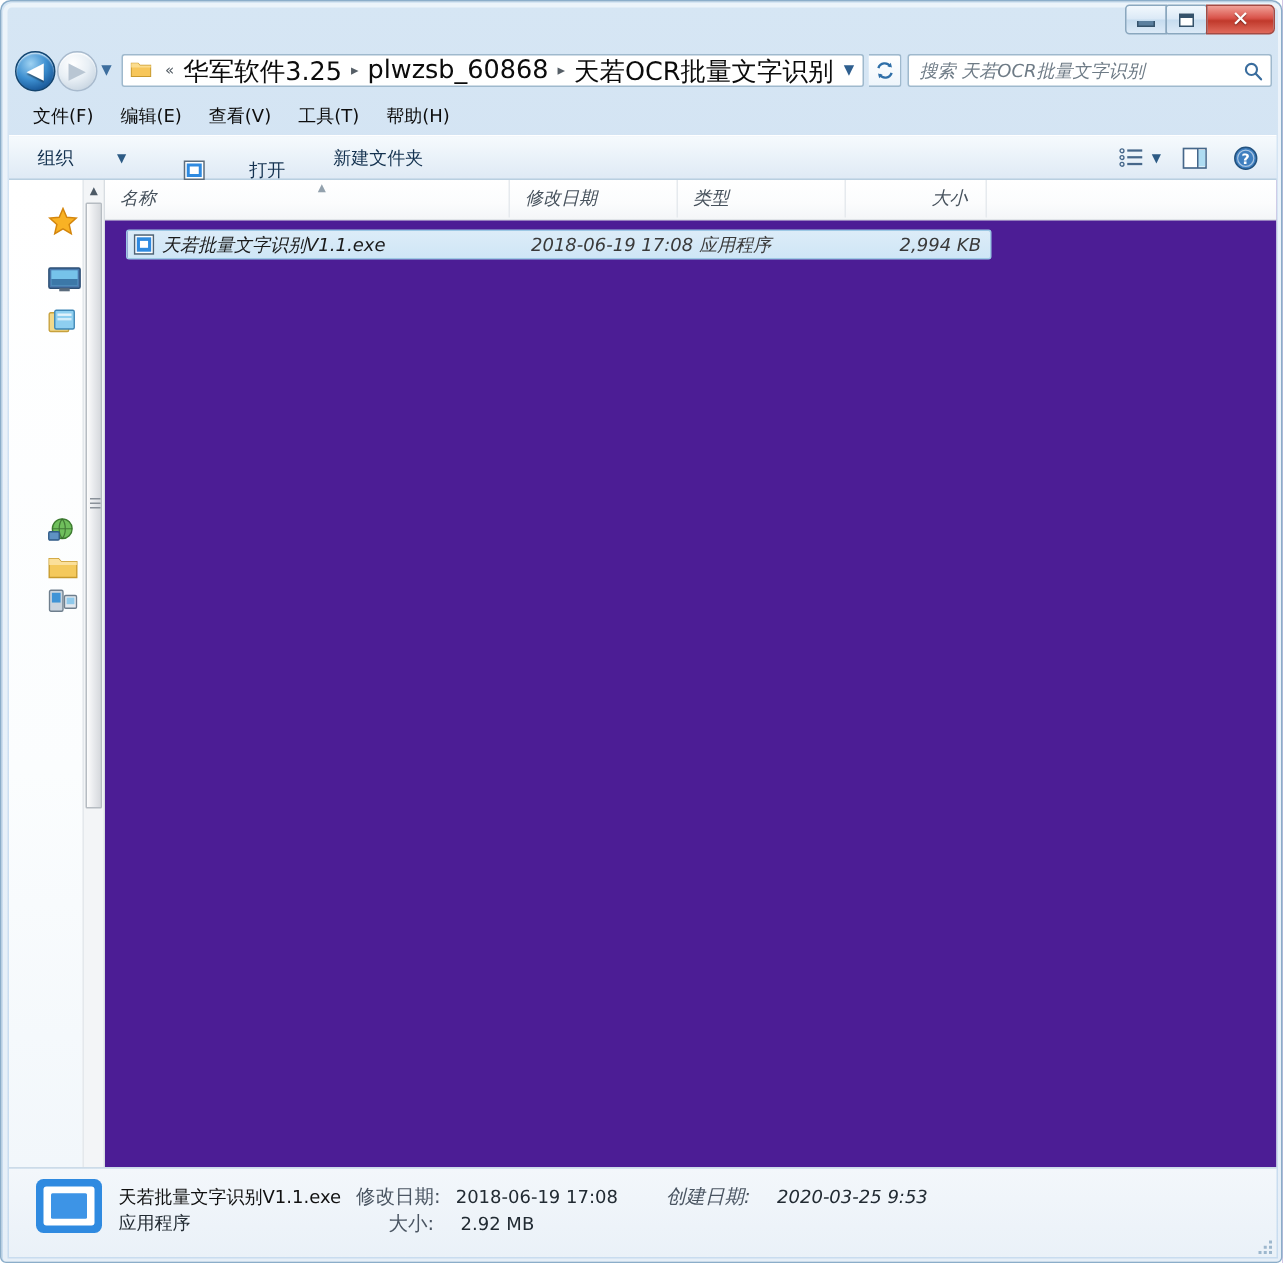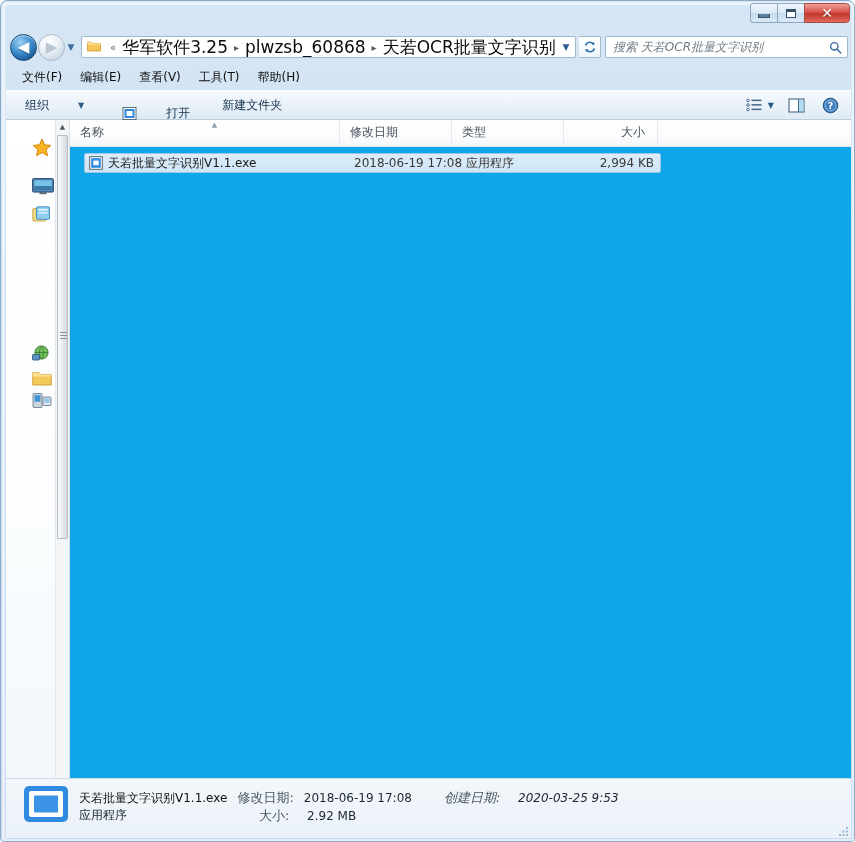--- a/index.html
+++ b/index.html
@@ -327,21 +327,22 @@
     left: 63px; top: 0;
     width: 1px; height: 658px;
     background: #d8dde2;
   }
 
   
   #listpane {
     position: absolute;
     left: 64px; top: 0;
     width: 781px; height: 658px;
-    background: #0ea5e9;
+    background: #4c1d95;
+    font-style: italic;
   }
 
   #col-header {
     position: absolute;
     left: 0; top: 0;
     width: 781px; height: 26px;
     background: linear-gradient(180deg, #ffffff 0%, #fbfcfd 60%, #f4f6f8 100%);
     border-bottom: 1px solid #e0e4e8;
   }
   .col {

